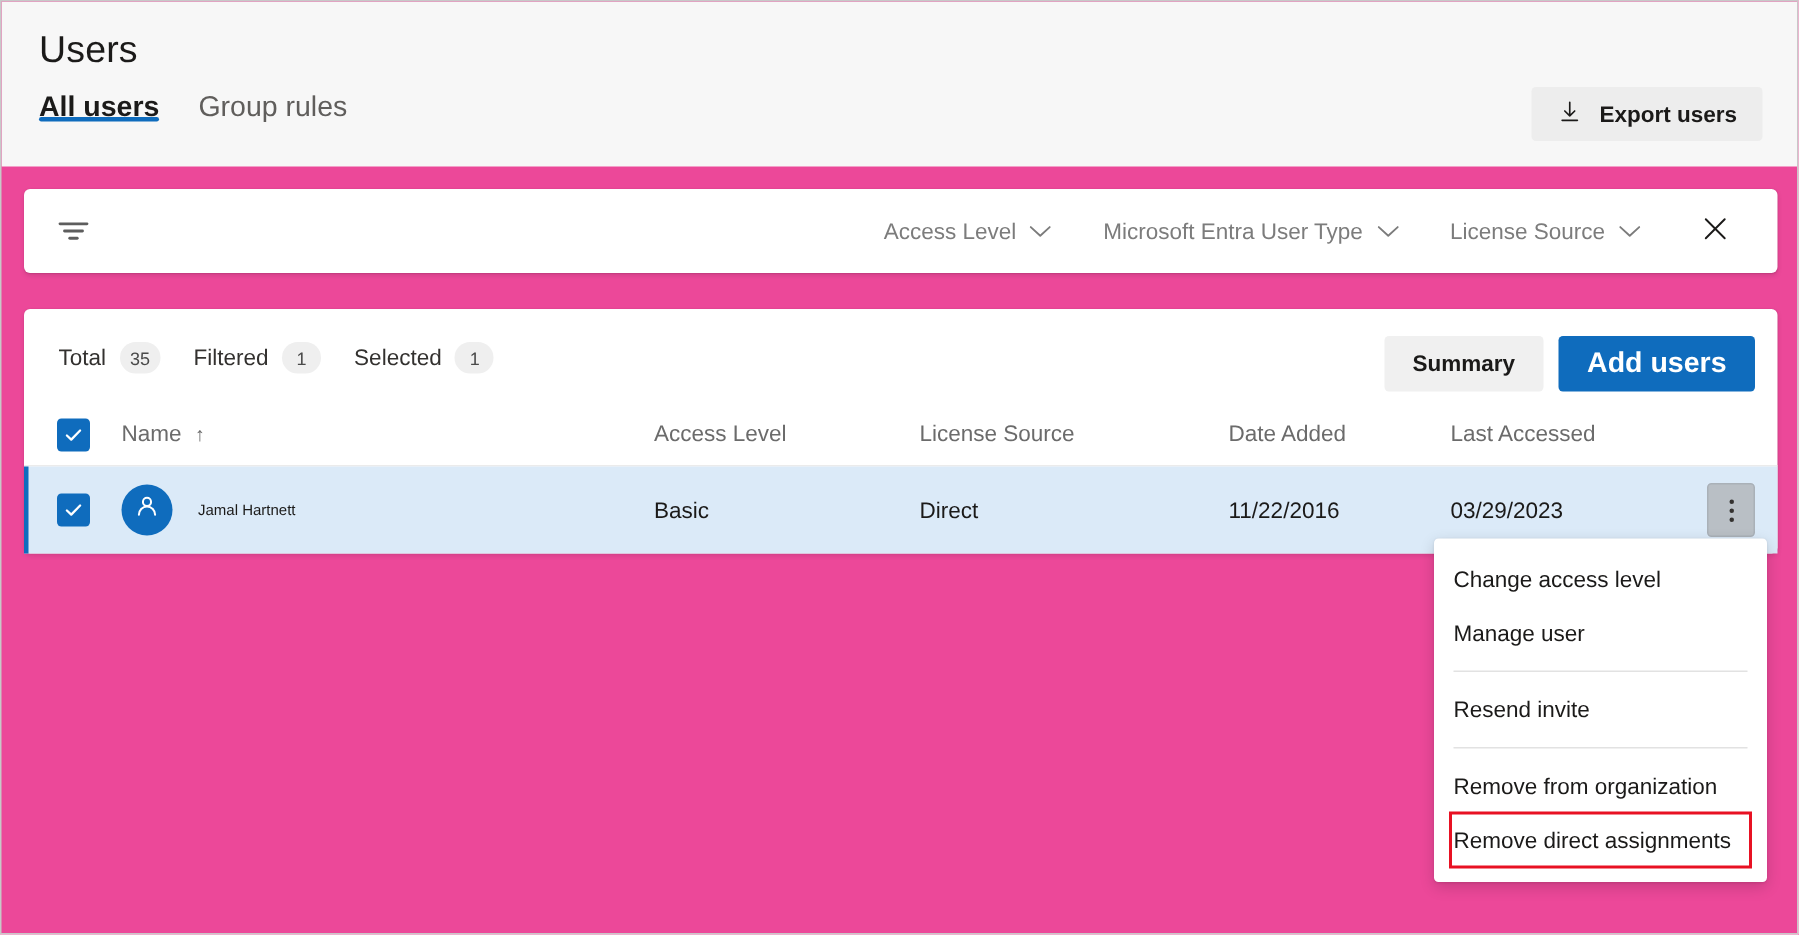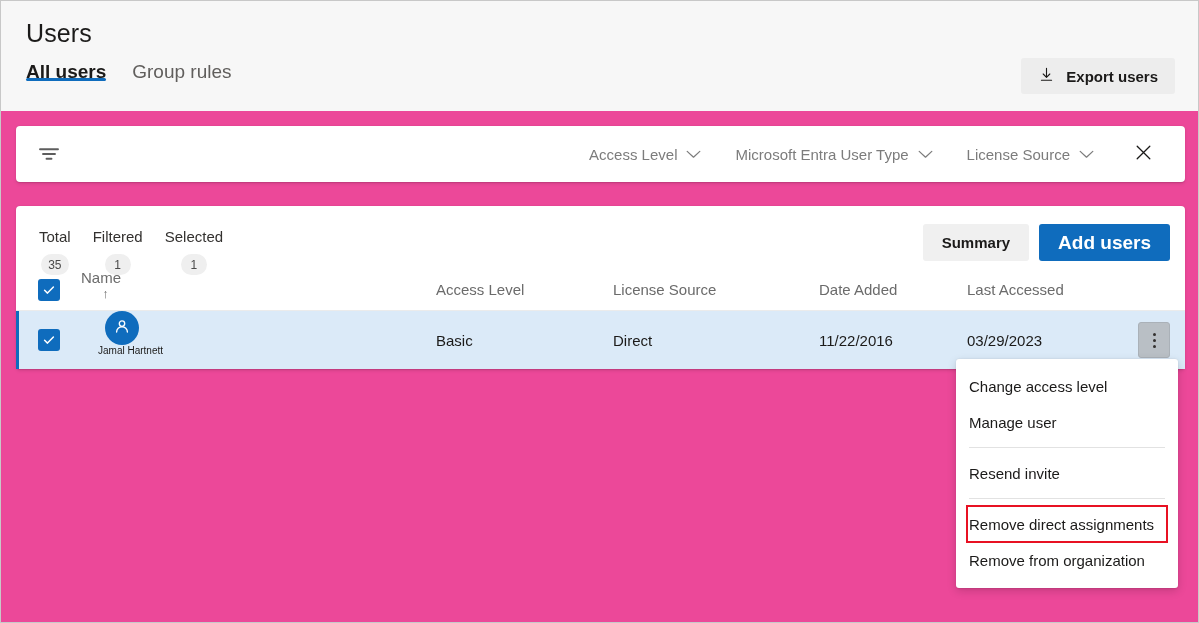--- a/index.html
+++ b/index.html
@@ -156,21 +156,20 @@
     position: absolute;
     left: 23px; top: 22px;
     display: flex;
     align-items: center;
     gap: 22px;
   }
   .count-item {
     display: flex;
     align-items: center;
     gap: 9px;
-    flex-direction: column;
   }
   .count-label {
     font-size: 15px;
     color: #33312f;
   }
   .count-pill {
     display: inline-flex;
     align-items: center;
     justify-content: center;
     min-width: 26px;
@@ -232,21 +231,21 @@
   .cell {
     position: absolute;
     top: 0;
     height: 100%;
     display: flex;
     align-items: center;
     font-size: 15px;
   }
   .c-check { left: 22px; }
   .tbl-row .c-check { left: 19px; }
-  .c-name  { left: 65px; flex-direction: column; }
+  .c-name  { left: 65px; }
   .tbl-row .c-name { left: 62px; }
   .c-access { left: 420px; }
   .tbl-row .c-access { left: 417px; }
   .c-license { left: 597px; }
   .tbl-row .c-license { left: 594px; }
   .c-date { left: 775px; margin-left: 28px; }
   .tbl-row .c-date { left: 772px; }
   .c-last { left: 951px; }
   .tbl-row .c-last { left: 948px; }
 
@@ -488,17 +487,17 @@
       </div>
     </div>
   </div>
 
   <div class="ctx-menu">
     <div class="ctx-item">Change access level</div>
     <div class="ctx-item">Manage user</div>
     <div class="ctx-sep"></div>
     <div class="ctx-item">Resend invite</div>
     <div class="ctx-sep"></div>
+    <div class="ctx-item">Remove from organization</div>
     <div class="ctx-item highlight">Remove direct assignments</div>
-    <div class="ctx-item">Remove from organization</div>
   </div>
 
 </div>
 
 </body></html>

